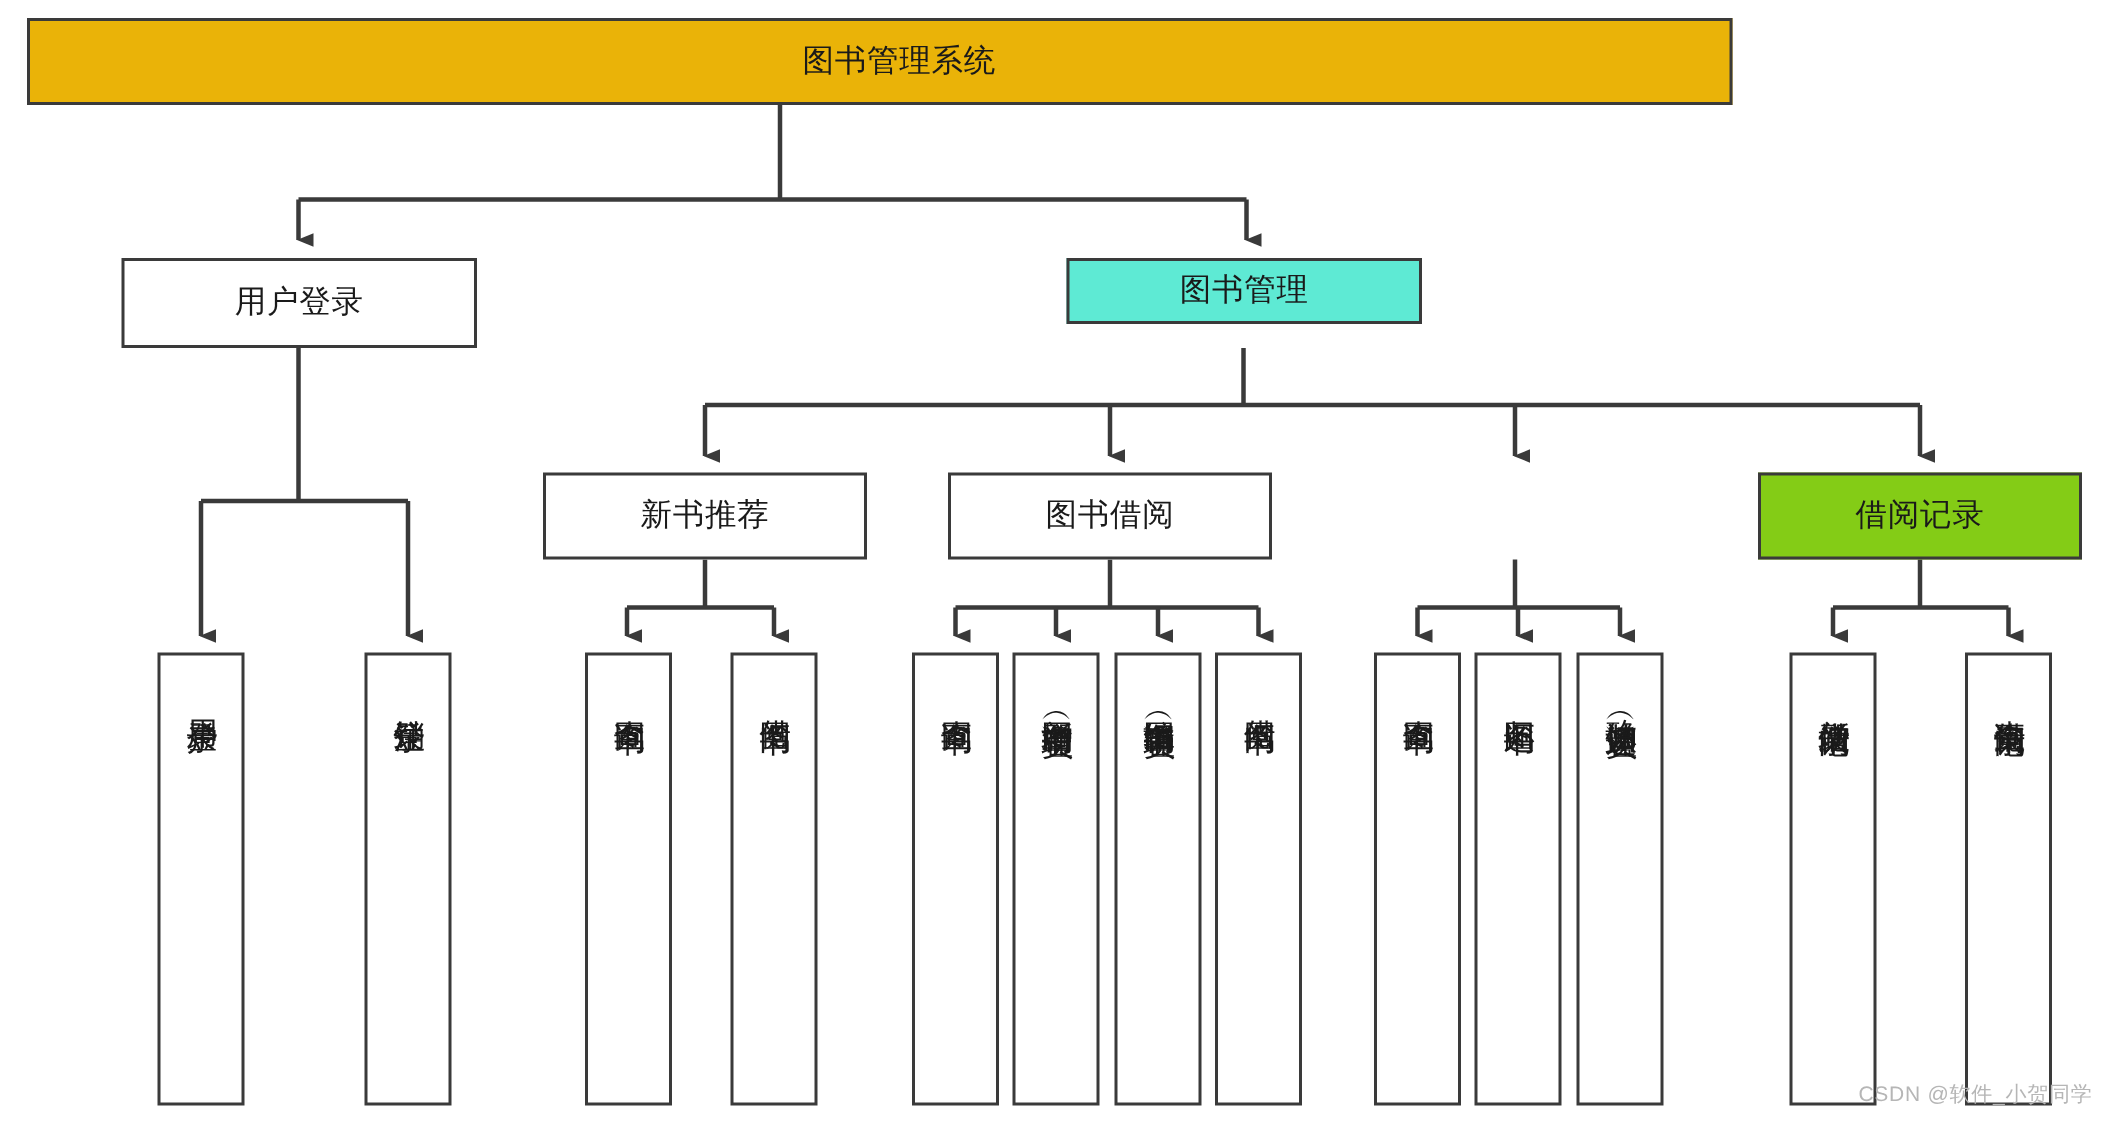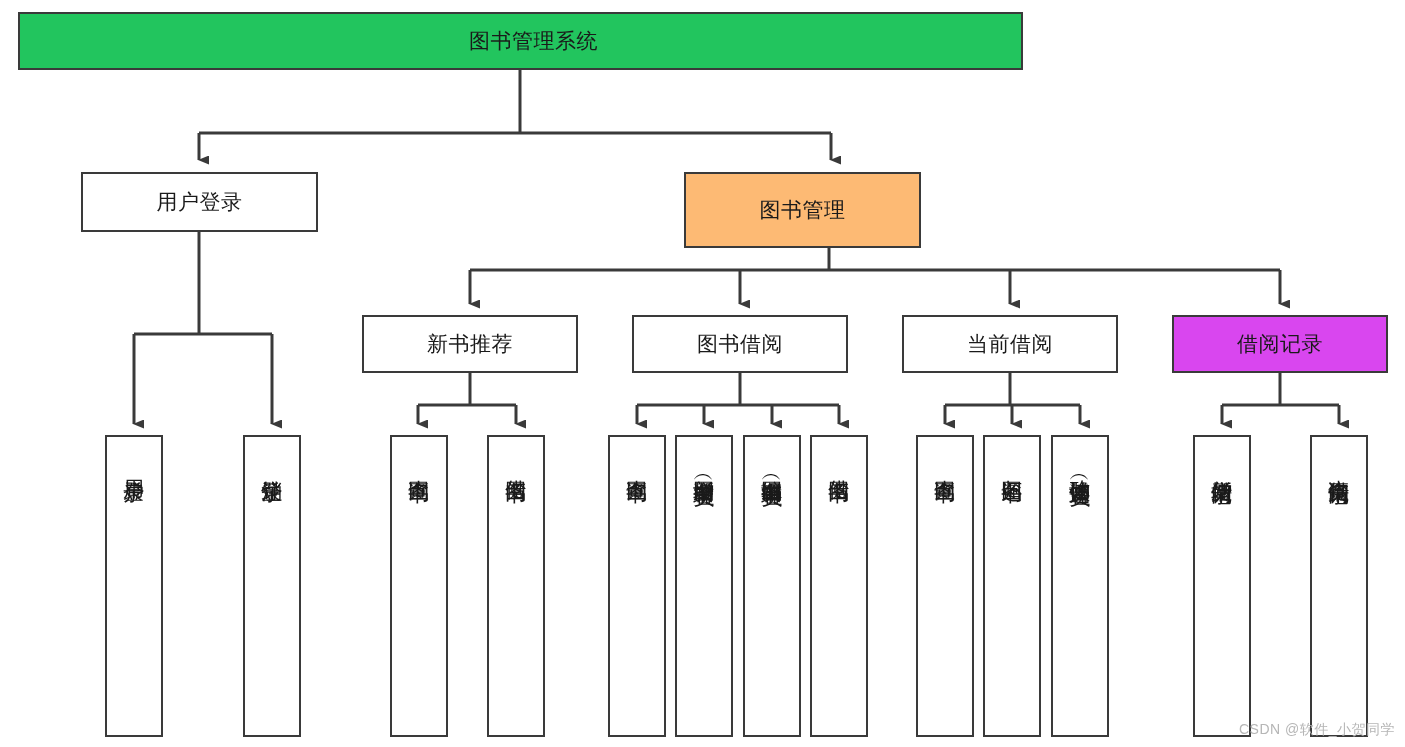--- a/index.html
+++ b/index.html
@@ -136,41 +136,38 @@
       <g>
         <path d="M1280,373 L1280,405"></path>
         <path d="M1222,405 L1339,405"></path>
         <path d="M1222,405 L1222,424" marker-end="url(#arrowhead)"></path>
         <path d="M1339,405 L1339,424" marker-end="url(#arrowhead)"></path>
       </g>
 
     </g>
   </svg>
 
-  <div class="node horizontal" style="left: 18px; top: 12px; width: 1005px; height: 58px; border-color: rgb(58, 58, 58); background: #22c55e; color: rgb(26, 26, 26); padding-left: 26px;">
+  <div class="node horizontal" style="left: 18px; top: 12px; width: 1137px; height: 58px; border-color: rgb(58, 58, 58); background: #eab308; color: rgb(26, 26, 26); padding-left: 26px;">
     <span class="node-label">图书管理系统</span>
   </div>
 
   <div class="node horizontal" style="left: 81px; top: 172px; width: 237px; height: 60px; border-color: rgb(58, 58, 58); background: rgb(255, 255, 255); color: rgb(26, 26, 26);">
     <span class="node-label">用户登录</span>
   </div>
-  <div class="node horizontal" style="left: 684px; top: 172px; width: 237px; height: 76px; border-color: rgb(58, 58, 58); background: #fdba74; color: rgb(26, 26, 26);">
+  <div class="node horizontal" style="left: 711px; top: 172px; width: 237px; height: 44px; border-color: rgb(58, 58, 58); background: #5eead4; color: rgb(26, 26, 26);">
     <span class="node-label">图书管理</span>
   </div>
 
   <div class="node horizontal" style="left: 632px; top: 315px; width: 216px; height: 58px; border-color: rgb(58, 58, 58); background: rgb(255, 255, 255); color: rgb(26, 26, 26);">
     <span class="node-label">图书借阅</span>
   </div>
   <div class="node horizontal" style="left: 362px; top: 315px; width: 216px; height: 58px; border-color: rgb(58, 58, 58); background: rgb(255, 255, 255); color: rgb(26, 26, 26);">
     <span class="node-label">新书推荐</span>
   </div>
-  <div class="node horizontal" style="left: 902px; top: 315px; width: 216px; height: 58px; border-color: rgb(58, 58, 58); background: rgb(255, 255, 255); color: rgb(26, 26, 26);">
-    <span class="node-label">当前借阅</span>
-  </div>
-  <div class="node horizontal" style="left: 1172px; top: 315px; width: 216px; height: 58px; border-color: rgb(58, 58, 58); background: #d946ef; color: rgb(26, 26, 26);">
+  <div class="node horizontal" style="left: 1172px; top: 315px; width: 216px; height: 58px; border-color: rgb(58, 58, 58); background: #84cc16; color: rgb(26, 26, 26);">
     <span class="node-label">借阅记录</span>
   </div>
 
   <div class="node vertical" style="left: 105px; top: 435px; width: 58px; height: 302px; border-color: rgb(58, 58, 58); background: rgb(255, 255, 255); color: rgb(26, 26, 26);">
     <span class="node-label">用户登录</span>
   </div>
   <div class="node vertical" style="left: 243px; top: 435px; width: 58px; height: 302px; border-color: rgb(58, 58, 58); background: rgb(255, 255, 255); color: rgb(26, 26, 26);">
     <span class="node-label">注销登录</span>
   </div>
   <div class="node vertical" style="left: 390px; top: 435px; width: 58px; height: 302px; border-color: rgb(58, 58, 58); background: rgb(255, 255, 255); color: rgb(26, 26, 26);">

